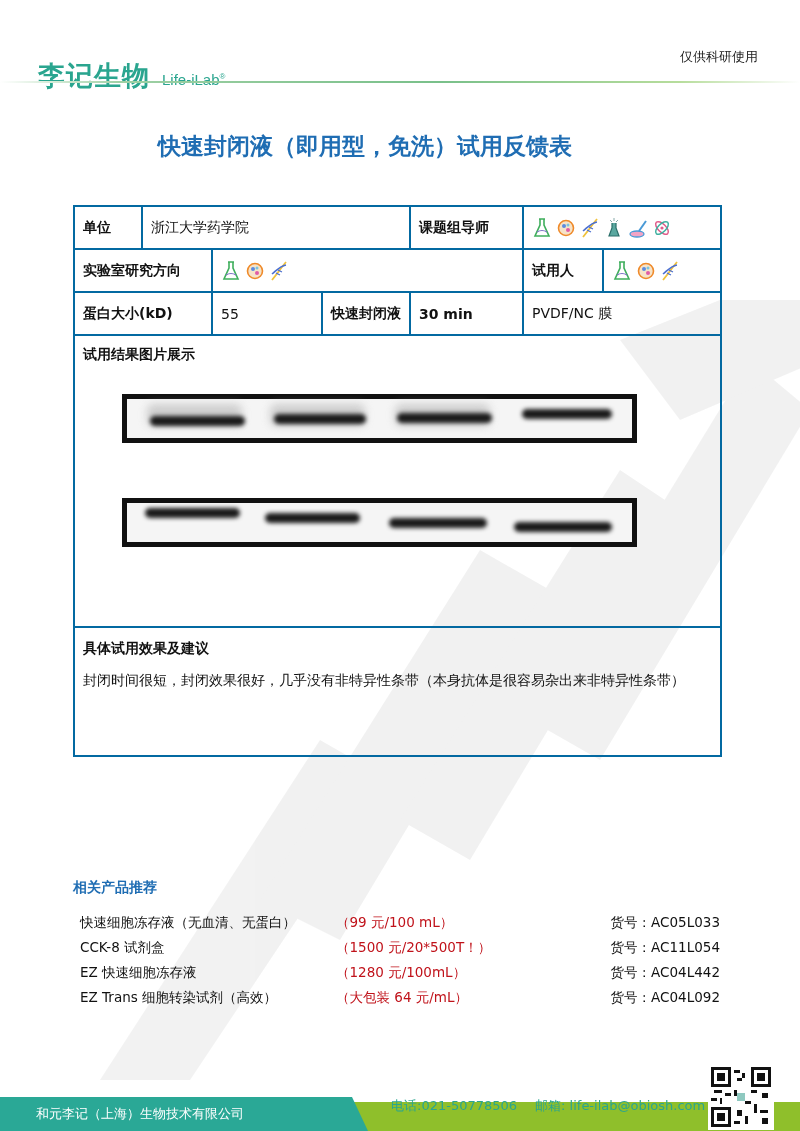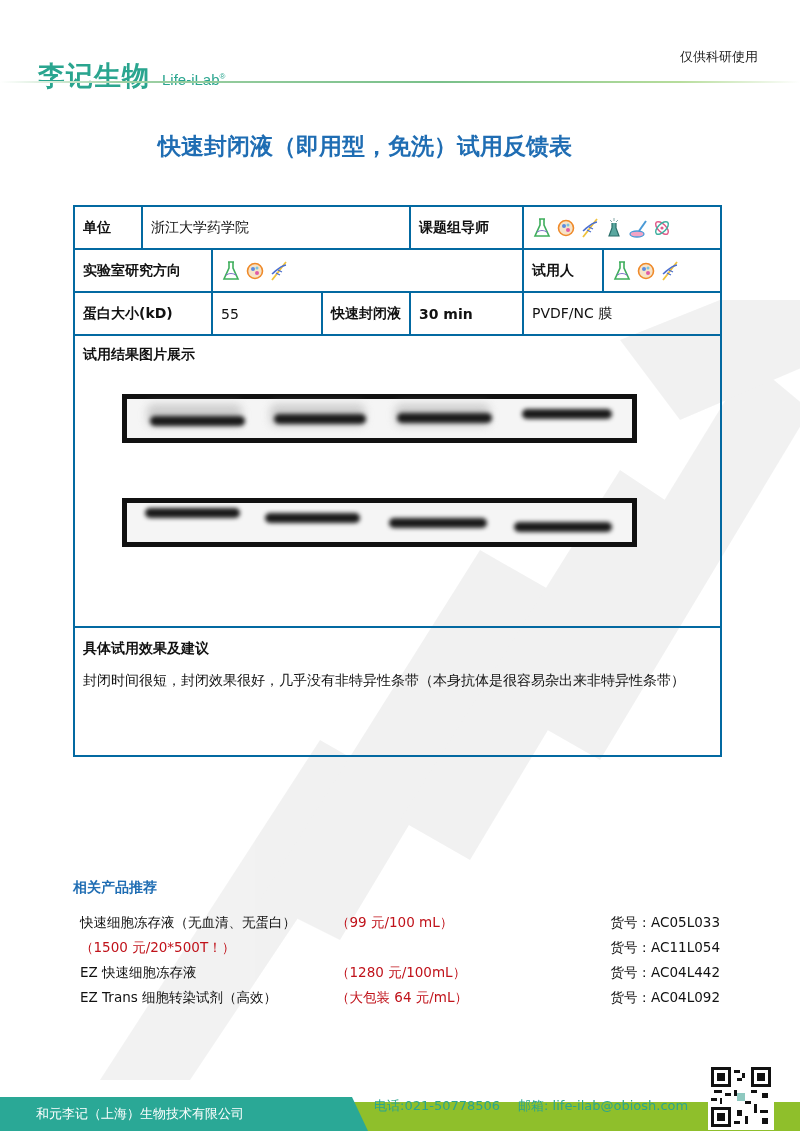--- a/index.html
+++ b/index.html
@@ -30,21 +30,21 @@
   .related-title { position:absolute; left:73px; top:879px; font-size:14px; font-weight:bold; color:#1f6db3; z-index:2; }
   .related-list { position:absolute; left:80px; top:910px; width:640px; z-index:2; font-size:13.5px; }
   .rel-row { display:flex; height:25px; align-items:center; }
   .rel-name { width:256px; }
   .rel-price { width:258px; color:#c0121a; }
   .rel-code { flex:1; text-align:right; }
   .footer-green { position:absolute; left:0; top:1102px; width:800px; height:29px; background:#8fbf2b; z-index:1; }
   .footer-teal { position:absolute; left:0; top:1097px; width:368px; height:34px; background:#2aa896;
                  clip-path:polygon(0 0, 352px 0, 368px 100%, 0 100%); z-index:2; }
   .footer-company { position:absolute; left:36px; top:1105px; font-size:13px; color:#fff; z-index:3; }
-  .footer-contact { position:absolute; left:374px; top:1097px; font-size:13px; color:#2aa58f; z-index:3;text-align:right; }
+  .footer-contact { position:absolute; left:391px; top:1097px; font-size:13px; color:#2aa58f; z-index:3;text-align:right; }
   .footer-contact span + span { margin-left:18px; }
   .qr { position:absolute; left:708px; top:1064px; width:60px; height:60px; background:#fff; padding:3px; z-index:3; }
 </style>
 </head>
 <body>
 
 <svg class="watermark" viewBox="0 0 760 780">
   <g fill="#ececec" opacity="0.7">
     <polygon points="40,780 260,440 330,480 130,780"></polygon>
     <polygon points="200,600 420,250 490,290 280,640"></polygon>
@@ -183,20 +183,21 @@
   </table>
 
 <div class="related-title">相关产品推荐</div>
 <div class="related-list">
   <div class="rel-row">
     <span class="rel-name">快速细胞冻存液（无血清、无蛋白）</span>
     <span class="rel-price">（99 元/100 mL）</span>
     <span class="rel-code">货号：AC05L033</span>
   </div>
   <div class="rel-row">
+    <span class="rel-name">CCK-8 试剂盒</span>
     <span class="rel-price">（1500 元/20*500T！）</span>
     <span class="rel-code">货号：AC11L054</span>
   </div>
   <div class="rel-row">
     <span class="rel-name">EZ  快速细胞冻存液</span>
     <span class="rel-price">（1280 元/100mL）</span>
     <span class="rel-code">货号：AC04L442</span>
   </div>
   <div class="rel-row">
     <span class="rel-name">EZ Trans 细胞转染试剂（高效）</span>

